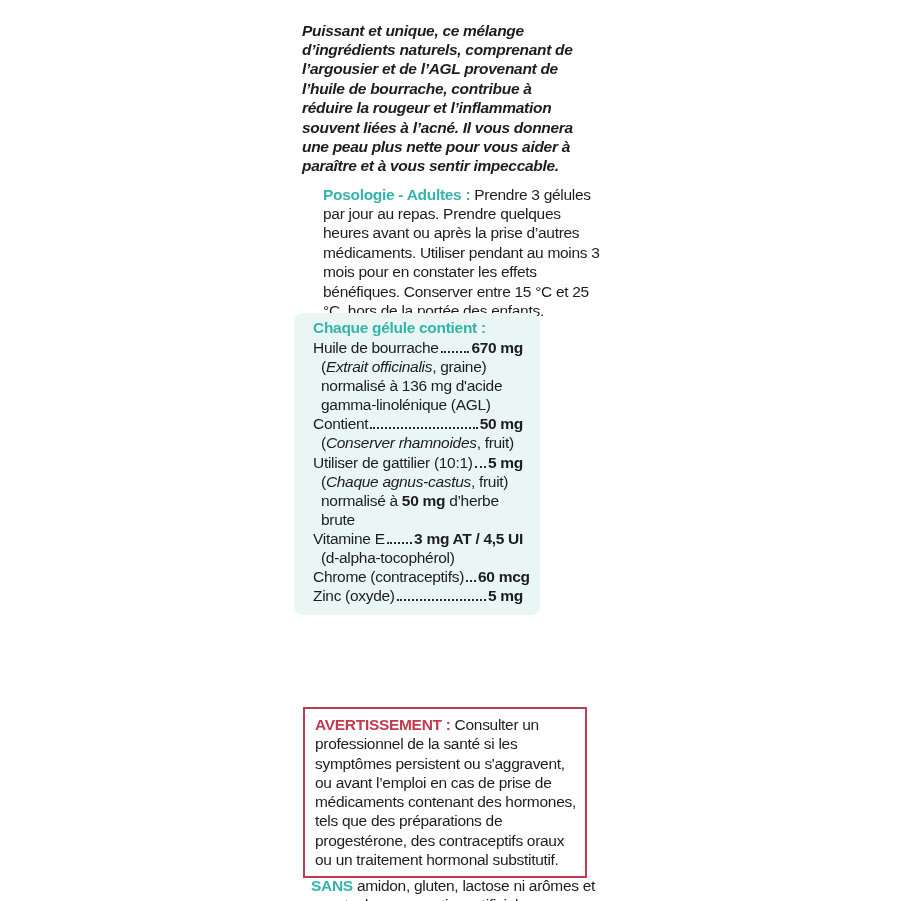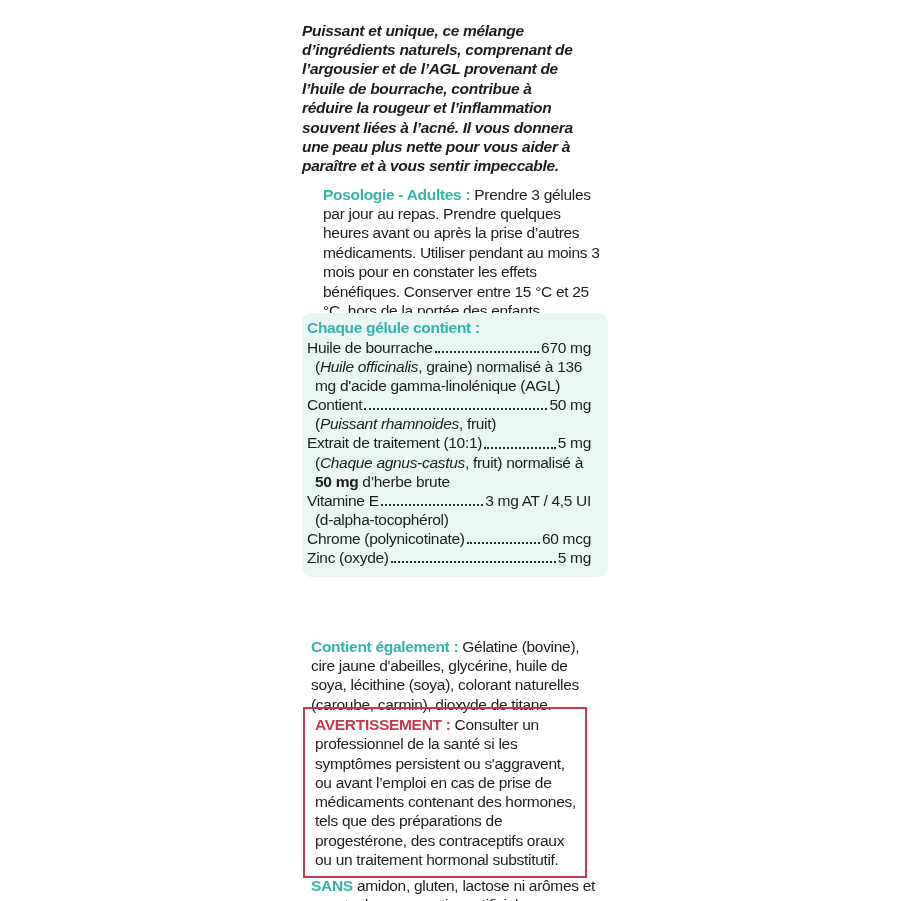--- a/index.html
+++ b/index.html
@@ -18,36 +18,35 @@
     font-size: 15.5px;
     line-height: 19.4px;
   }
   .intro {
     left: 302px; top: 5px; width: 276px;
     font-weight: bold; font-style: italic;
   }
   .dosage { left: 311px; top: 169px; width: 284px; margin-left: 12px; }
   .lead-teal { color: var(--teal, #35b4ab); font-weight: bold; }
   .supp-box {
-    left: 294px; top: 313px; width: 306px;
+    left: 294px; top: 313px; width: 246px;
     background: var(--teal-bg, #e9f6f4);
     border-radius: 9px;
-    padding: 5px 17px 10px 5px;
+    padding: 5px 17px 10px 19px;
     box-sizing: border-box;
     line-height: 19.1px;
-    margin-left: 8px;
   }
   .supp-heading {
     color: var(--teal, #35b4ab);
     font-weight: bold;
     line-height: 20px;
   }
   .ing-row { display: flex; align-items: flex-end; text-align: center; }
   .ing-name { white-space: nowrap; }
-  .ing-value { white-space: nowrap; }
+  .ing-value { white-space: nowrap; font-weight: bold; }
   .leader {
     flex: 1 1 auto;
     min-width: 10px;
     border-bottom: 2px dotted #2a2a2a;
     margin: 0 2px 4px 2px;
   }
   .ing-sub { padding-left: 8px; }
   .it { font-style: italic; }
   .bd { font-weight: bold; }
   .also { left: 311px; top: 621px; width: 286px; }
@@ -71,51 +70,50 @@
   <p class="blk dosage"><span class="lead-teal">Posologie - Adultes :</span><span> Prendre 3 gélules par jour au repas. Prendre quelques heures avant ou après la prise d’autres médicaments. Utiliser pendant au moins 3 mois pour en constater les effets bénéfiques. Conserver entre 15 °C et 25 °C, hors de la portée des enfants.</span></p>
 
   <div class="blk supp-box">
     <div class="supp-heading">Chaque gélule contient :</div>
     <div>
         <div class="ing-row">
           <span class="ing-name">Huile de bourrache </span>
           <span class="leader"></span>
           <span class="ing-value">670 mg</span>
         </div>
-        <div class="ing-sub"><span>(</span><span class="it">Huile officinalis</span><span>, graine) normalisé à 136 mg d'acide gamma-linolénique (AGL)</span></div>
+        <div class="ing-sub"><span>(</span><span class="it">Extrait officinalis</span><span>, graine) normalisé à 136 mg d'acide gamma-linolénique (AGL)</span></div>
         <div class="ing-row">
           <span class="ing-name">Contient</span>
           <span class="leader"></span>
           <span class="ing-value">50 mg</span>
         </div>
-        <div class="ing-sub"><span>(</span><span class="it">Puissant rhamnoides</span><span>, fruit)</span></div>
+        <div class="ing-sub"><span>(</span><span class="it">Conserver rhamnoides</span><span>, fruit)</span></div>
         <div class="ing-row">
-          <span class="ing-name">Extrait de traitement (10:1) </span>
+          <span class="ing-name">Utiliser de gattilier (10:1) </span>
           <span class="leader"></span>
           <span class="ing-value">5 mg</span>
         </div>
         <div class="ing-sub"><span>(</span><span class="it">Chaque agnus-castus</span><span>, fruit) normalisé à </span><span class="bd">50 mg</span><span> d’herbe brute</span></div>
         <div class="ing-row">
           <span class="ing-name">Vitamine E </span>
           <span class="leader"></span>
           <span class="ing-value"> 3 mg AT / 4,5 UI</span>
         </div>
         <div class="ing-sub"><span>(d-alpha-tocophérol)</span></div>
         <div class="ing-row">
-          <span class="ing-name">Chrome (polynicotinate) </span>
+          <span class="ing-name">Chrome (contraceptifs) </span>
           <span class="leader"></span>
           <span class="ing-value"> 60 mcg</span>
         </div>
         <div class="ing-row">
           <span class="ing-name">Zinc (oxyde)</span>
           <span class="leader"></span>
           <span class="ing-value">5 mg</span>
         </div>
       </div>
   </div>
 
-  <p class="blk also"><span class="lead-teal">Contient également :</span><span> Gélatine (bovine), cire jaune d'abeilles, glycérine, huile de soya, lécithine (soya), colorant naturelles (caroube, carmin), dioxyde de titane.</span></p>
 
   <div class="blk warn-box"><span class="lead-red">AVERTISSEMENT :</span><span> Consulter un professionnel de la santé si les symptômes persistent ou s'aggravent, ou avant l’emploi en cas de prise de médicaments contenant des hormones, tels que des préparations de progestérone, des contraceptifs oraux ou un traitement hormonal substitutif.</span></div>
 
   <p class="blk sans"><span class="lead-teal">SANS</span><span> amidon, gluten, lactose ni arômes et agents de conservation artificiels.</span></p>
 
 </div>
 
 </body></html>

